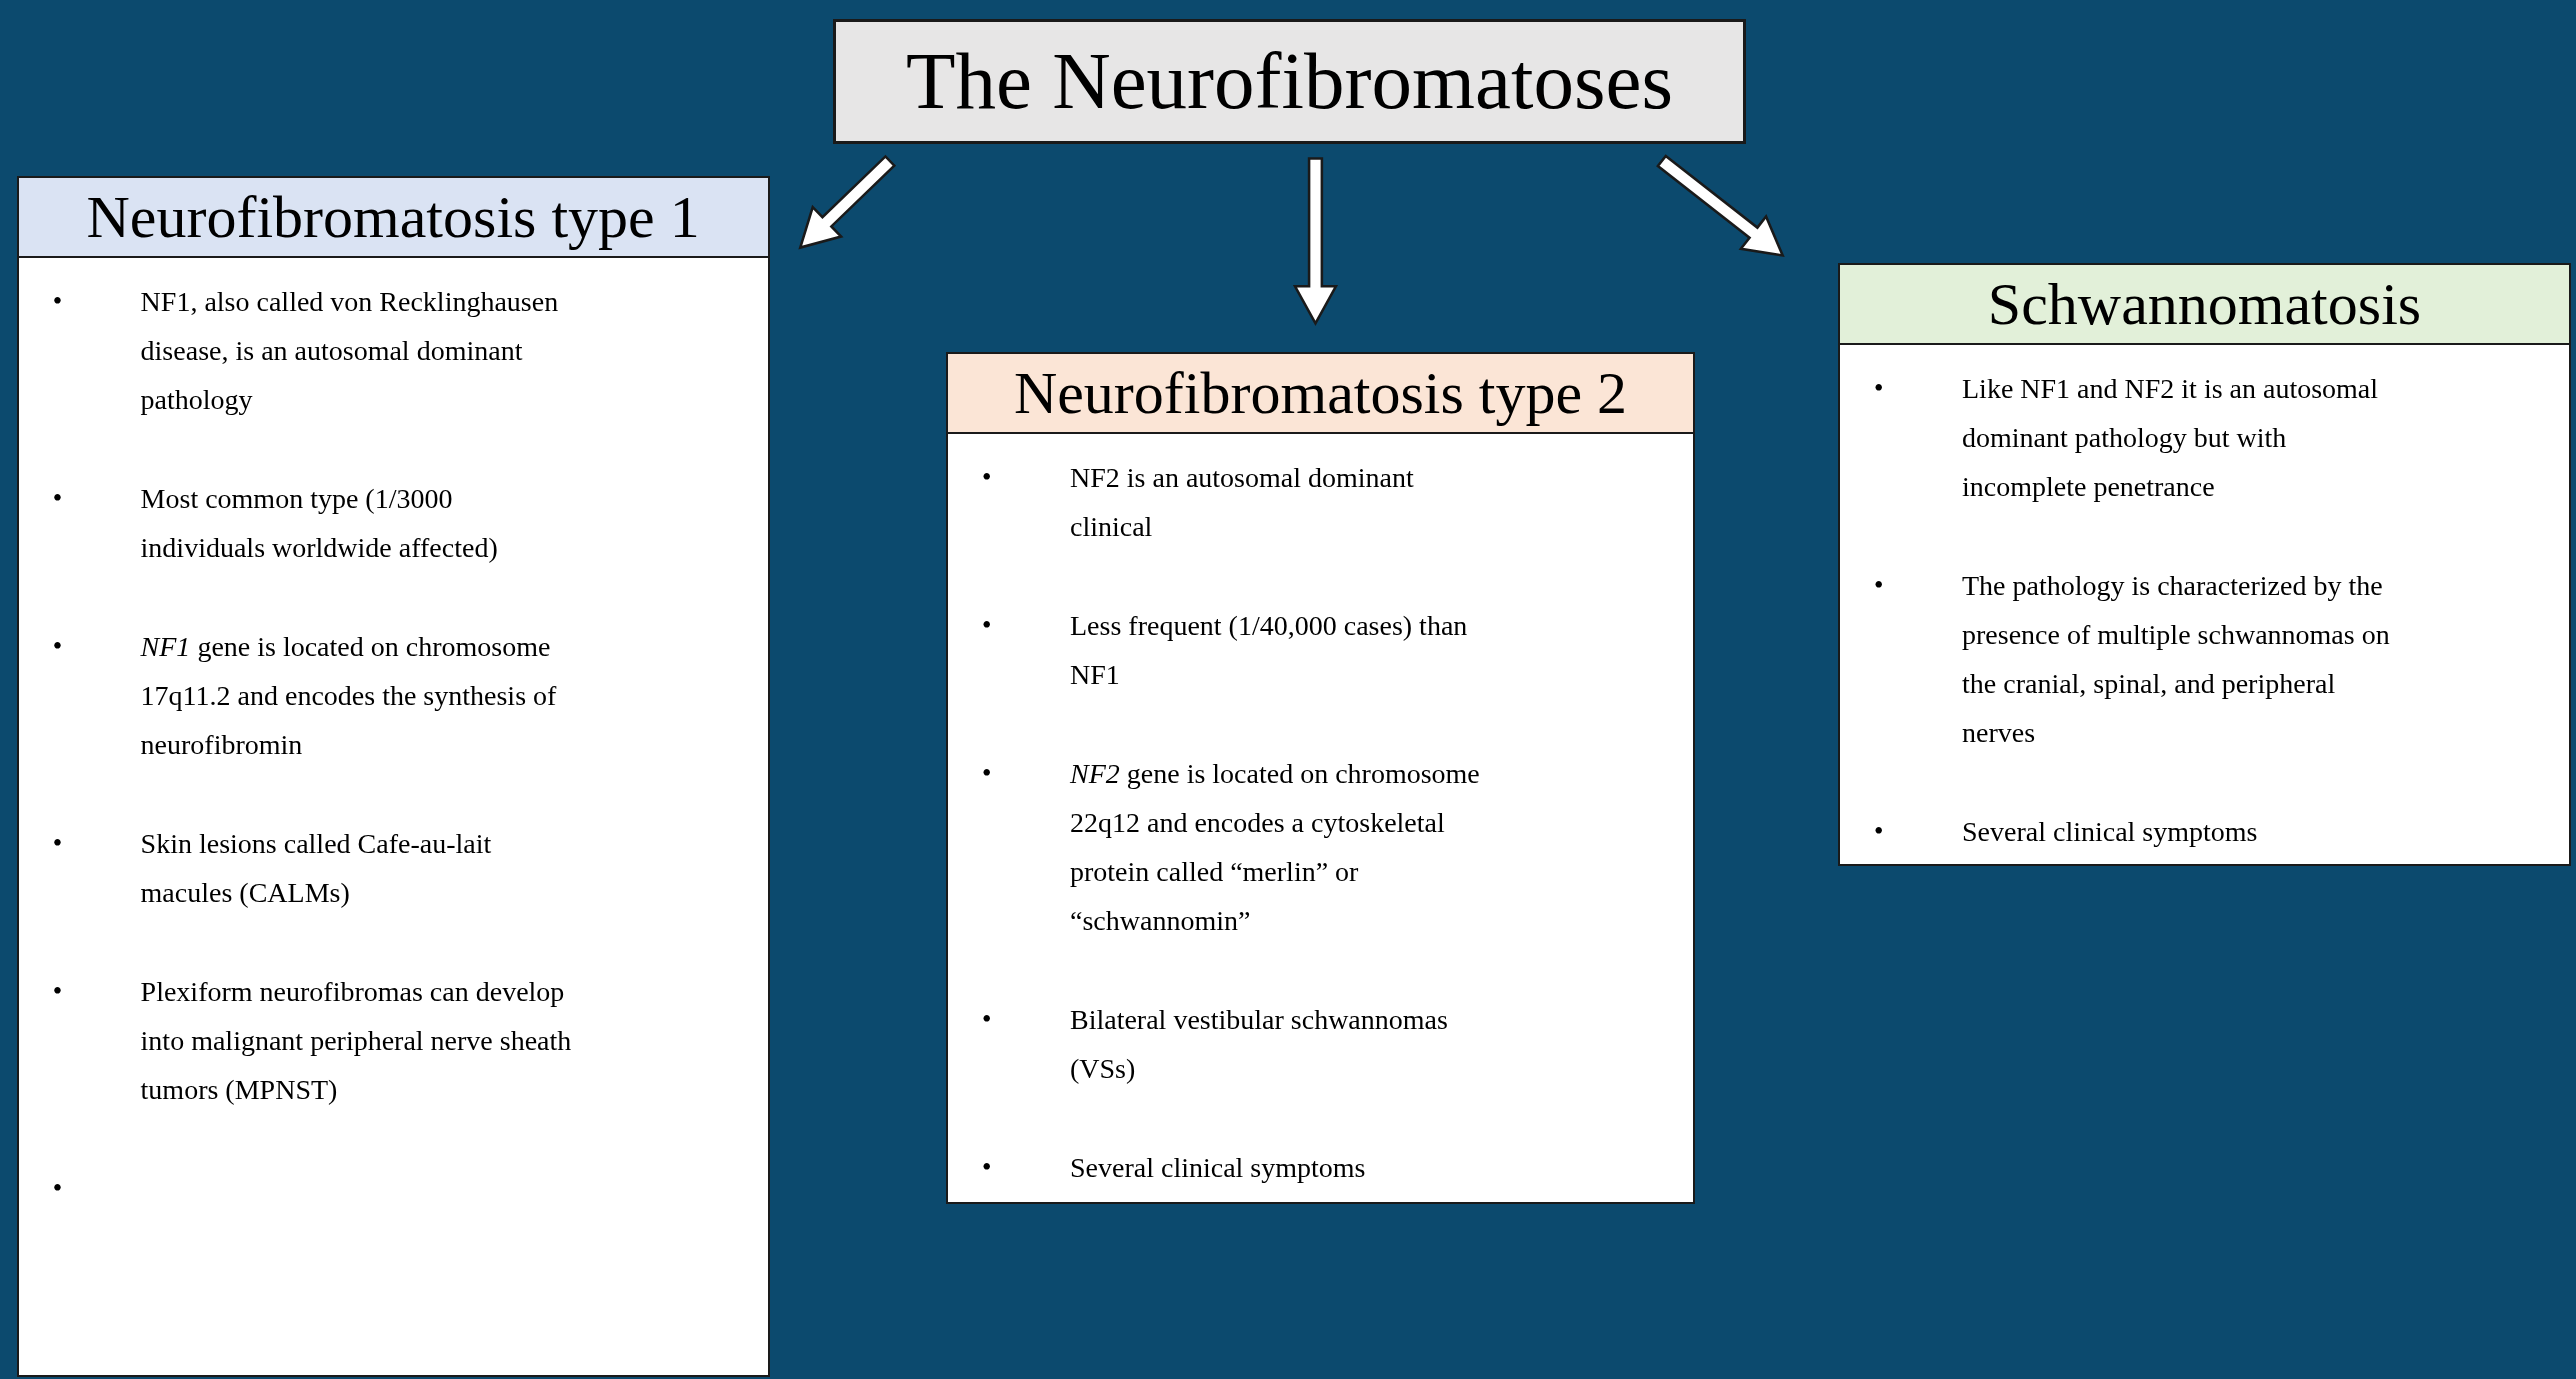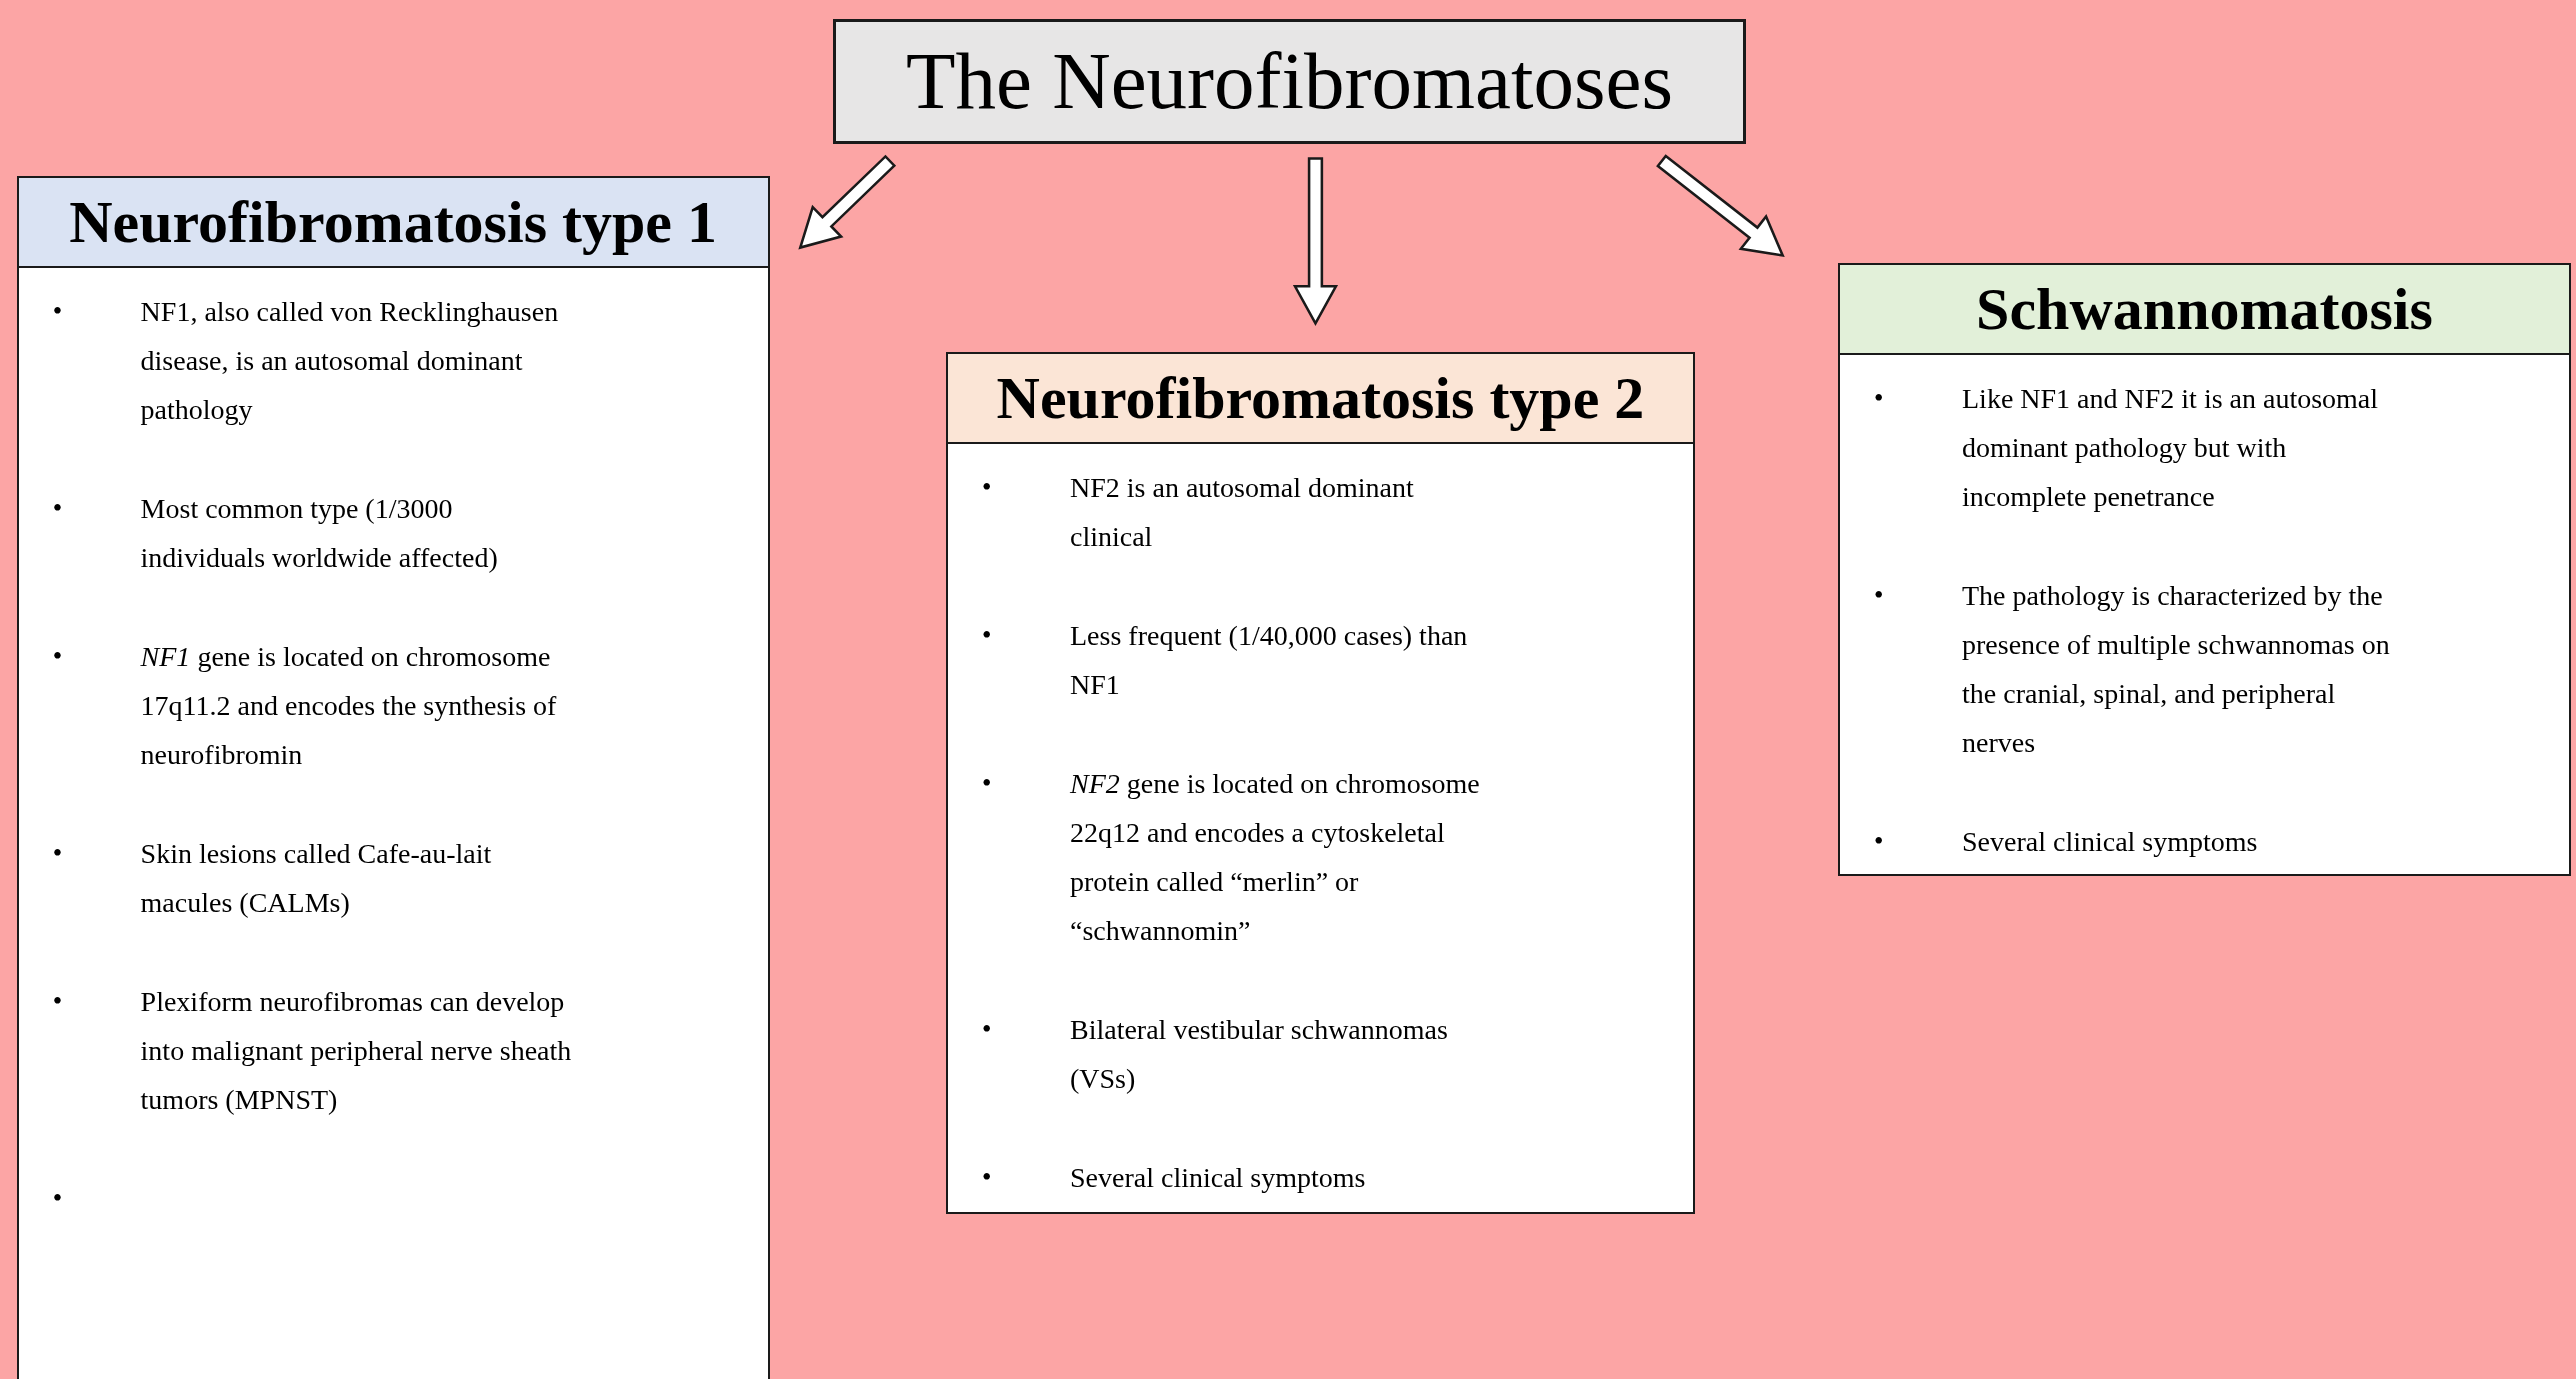--- a/index.html
+++ b/index.html
@@ -1,32 +1,32 @@
 <!DOCTYPE html>
 <html style="font-size:10.2px"><head>
 <meta charset="utf-8">
 <style>
   html,body { margin:0; padding:0; background:#ffffff; }
   .canvas {
-    position:relative; width:2576px; height:1379px; background:#fca5a5;
+    position:relative; width:2576px; height:1379px; background:#0c4a6e;
     font-family:"Liberation Serif","DejaVu Serif",serif; color:#000;
     overflow:hidden;
   }
   .title-box {
     position:absolute; left:833px; top:18.5px; width:913px; height:125px;
     border:3.2px solid #1a1a1a; box-sizing:border-box;
     display:flex; align-items:center; justify-content:center;
     font-size:81px; line-height:119px; white-space:nowrap;
   }
   .arrows { position:absolute; left:0; top:0; width:2576px; height:1379px; pointer-events:none; }
   .panel { position:absolute; box-sizing:border-box; }
   .panel-header {
-    box-sizing:border-box; border:2.6px solid #1a1a1a; height:92px;
+    box-sizing:border-box; border:2.6px solid #1a1a1a; height:82px;
     display:flex; align-items:center; justify-content:center;
-    font-weight:bold; font-size:60px; white-space:nowrap;
+    font-weight:normal; font-size:60px; white-space:nowrap;
   }
   .panel-body {
     box-sizing:border-box; border:2.6px solid #1a1a1a; border-top:none;
     background:#ffffff; padding:19px 12.8px 0 29px; overflow:hidden;
   }
   .panel-nf1  { left:16.6px;   top:176px; width:753px; }
   .panel-nf2  { left:946px; top:352px; width:749px; }
   .panel-schw { left:1838px; top:263px; width:733px; }
   .panel-nf1  .panel-body { height:1119px; }
   .panel-nf2  .panel-body { height:770px; }

